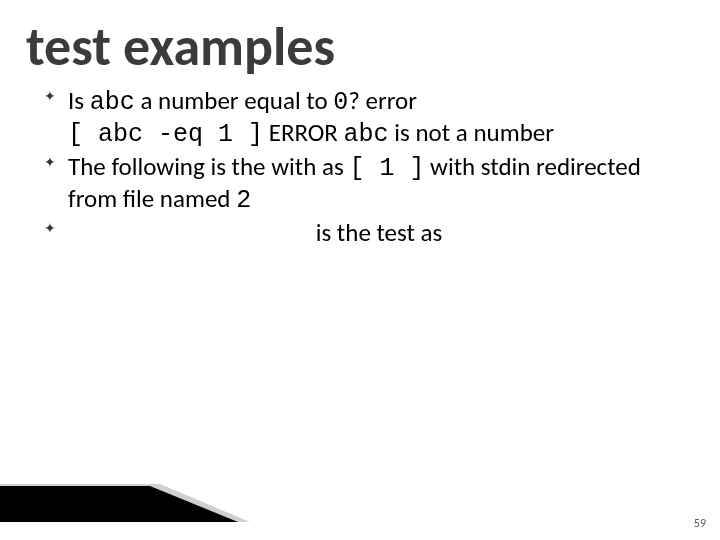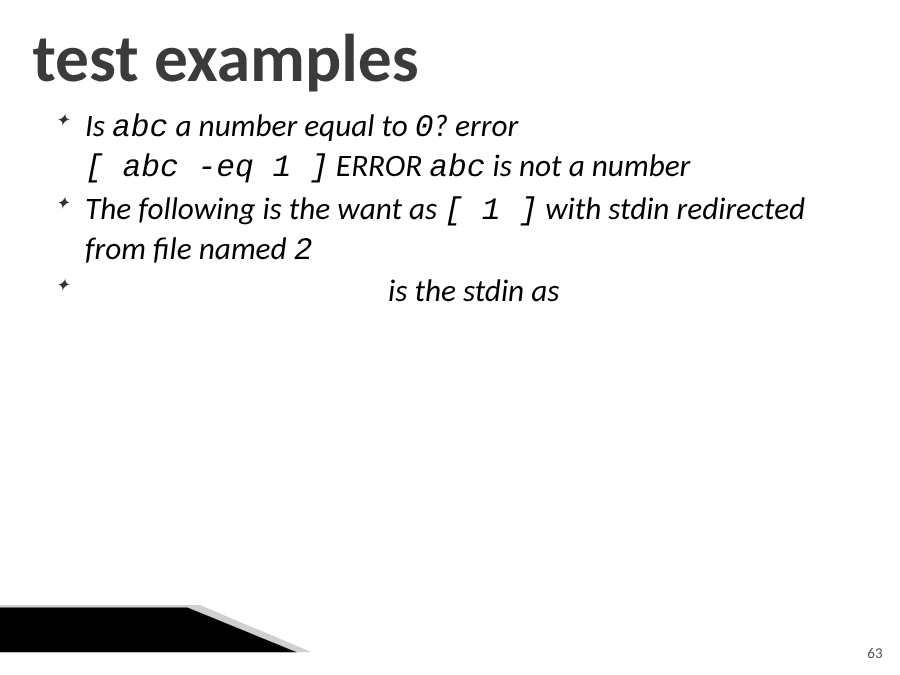--- a/index.html
+++ b/index.html
@@ -37,21 +37,20 @@
   }
   .content ul {
     list-style: none;
     padding: 0;
     margin: 0;
   }
   .content li {
     position: relative;
     padding-left: 24px;
     margin-bottom: 2px;
-    font-style: italic;
   }
   .content li::before {
     content: "✦";
     position: absolute;
     left: 0;
     top: 3px;
     font-size: 14px;
     color: #333;
   }
   .mono {
@@ -85,30 +84,30 @@
 
   <div class="content">
     <ul>
 
       <li>
         <span>Is </span><span class="mono">abc</span><span> a number equal to </span><span class="mono">0</span><span>? error</span><br>
         <span class="mono">[ abc -eq 1 ]</span><span>  ERROR </span><span class="mono">abc</span><span> is not a number</span>
       </li>
 
       <li>
-        <span>The following is the want as </span><span class="mono">[ 1 ]</span><span> with stdin redirected from file named </span><span class="mono">2</span>
+        <span>The following is the with as </span><span class="mono">[ 1 ]</span><span> with stdin redirected from file named </span><span class="mono">2</span>
       </li>
 
       <li>
-        <span class="center">is the stdin as</span>
+        <span class="center">is the test as</span>
       </li>
 
     </ul>
   </div>
 
   <svg class="decoration" viewBox="0 0 250 38" preserveAspectRatio="none">
     <polygon points="0,0 160,0 250,38 0,38" fill="#d0d0d0"></polygon>
     <polygon points="0,2 150,2 238,38 0,38" fill="#000000"></polygon>
   </svg>
 
-  <div class="page-num">63</div>
+  <div class="page-num">59</div>
 
 </div>
 
 </body></html>

